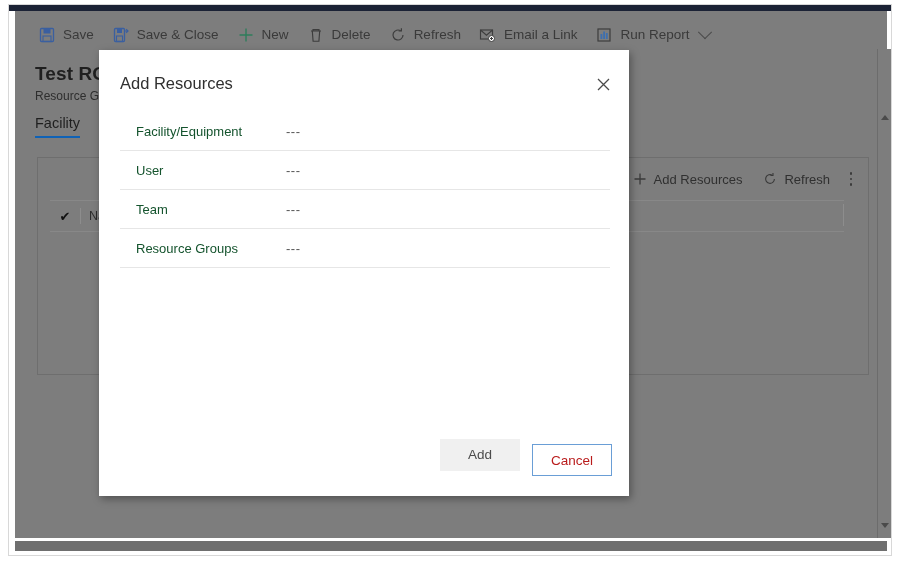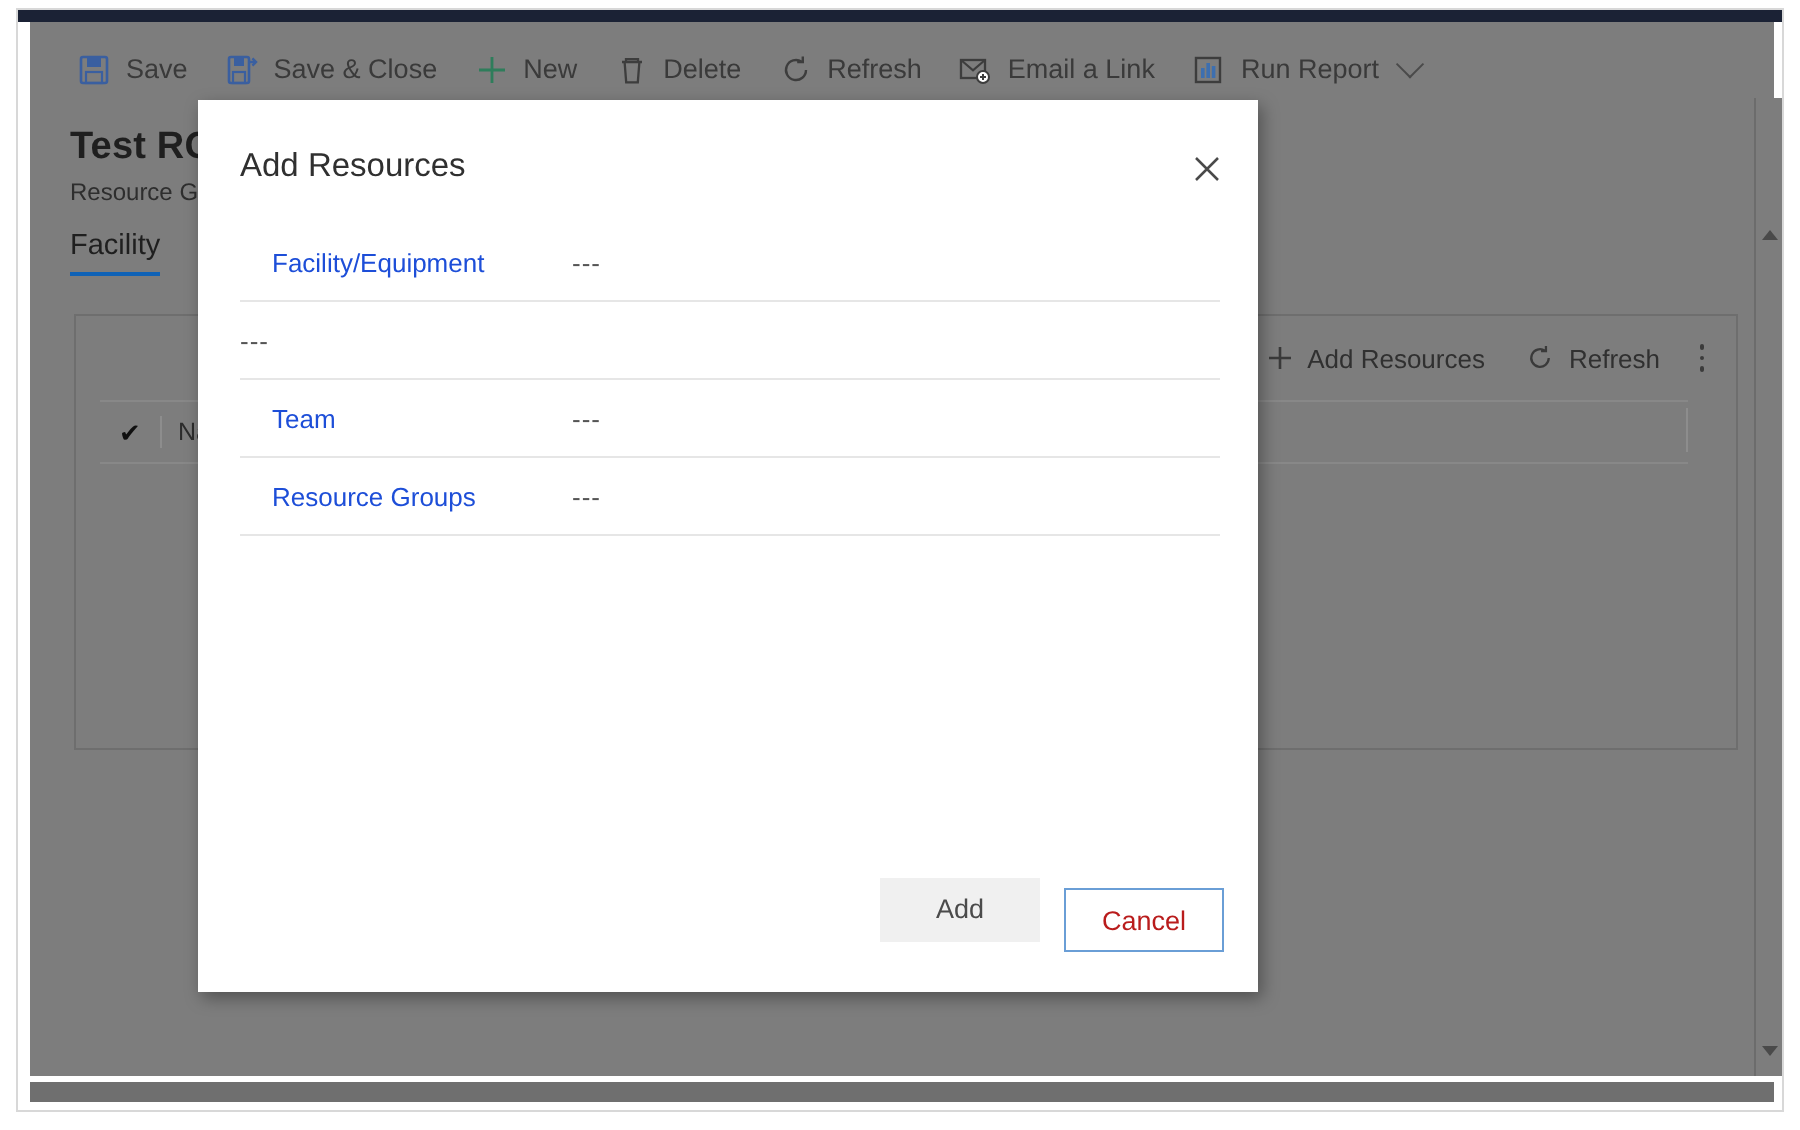--- a/index.html
+++ b/index.html
@@ -286,21 +286,21 @@
   .field-row {
     display: flex;
     align-items: center;
     height: 38px;
     border-bottom: 1px solid #e6e6e6;
     cursor: pointer;
   }
   .field-label {
     width: 166px;
     font-size: 13px;
-    color: #1d4ed8;
+    color: #14532d;
     padding-left: 16px;
     box-sizing: border-box;
   }
   .field-value {
     font-size: 13px;
     color: #555555;
     letter-spacing: .5px;
   }
 
   #dialog-footer {
@@ -488,20 +488,21 @@
     </div>
 
     <div id="field-list">
 
       <div class="field-row">
         <div class="field-label">Facility/Equipment</div>
         <div class="field-value">---</div>
       </div>
 
       <div class="field-row">
+        <div class="field-label">User</div>
         <div class="field-value">---</div>
       </div>
 
       <div class="field-row">
         <div class="field-label">Team</div>
         <div class="field-value">---</div>
       </div>
 
       <div class="field-row">
         <div class="field-label">Resource Groups</div>

